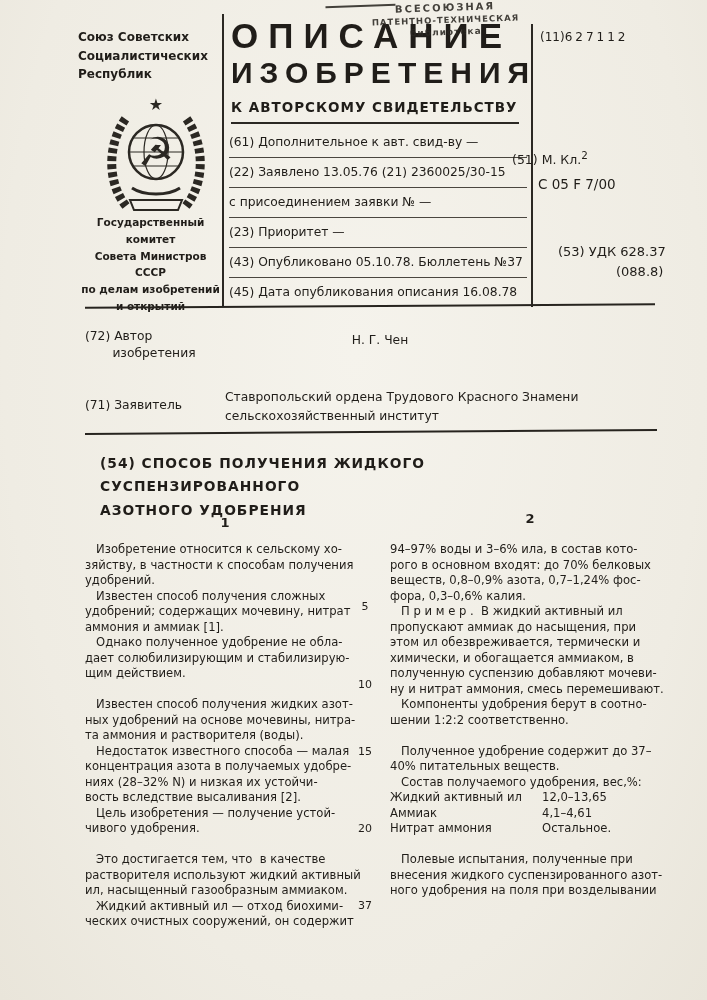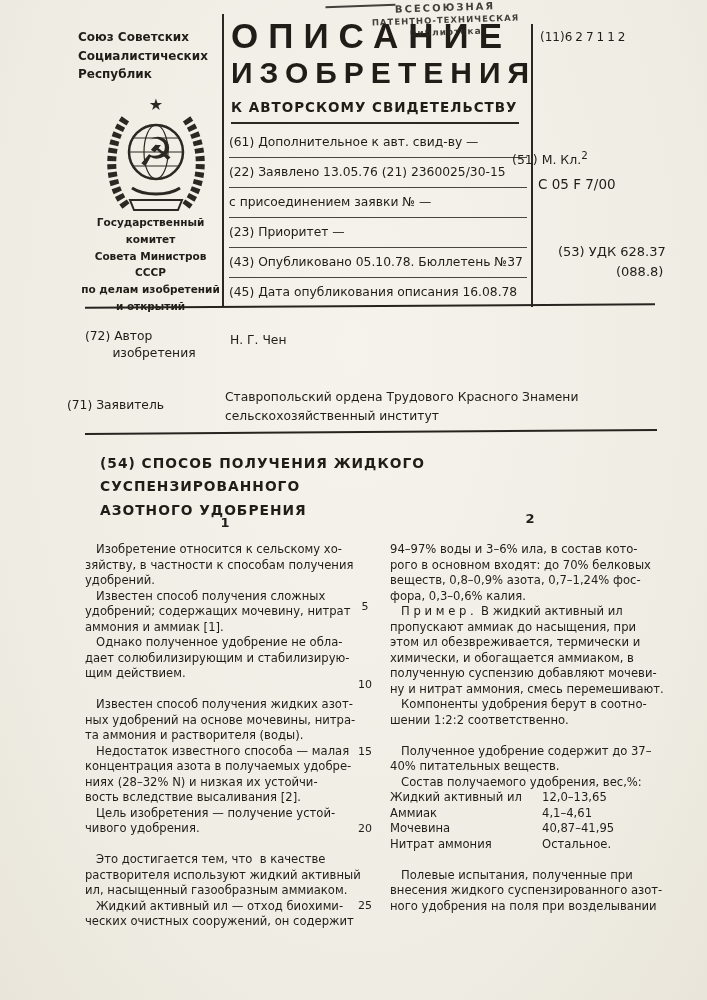--- a/index.html
+++ b/index.html
@@ -44,22 +44,22 @@
   .cls{left:512px;top:148px;width:130px;font-size:12.5px;line-height:1.5;}
   .cls .code{margin-left:26px;margin-top:4px;font-size:13.5px;}
   .udc{left:538px;top:242px;width:130px;font-size:13px;line-height:1.5;margin-left:20px;}
   .udc .sub{margin-left:58px;}
   
   .hrule{height:2px;background:#27241f;}
   .r1{left:85px;top:305px;width:570px;transform:rotate(-0.35deg);}
   .r2{left:85px;top:431px;width:572px;transform:rotate(-0.4deg);}
   
   .author-label{left:85px;top:328px;width:140px;font-size:12.3px;line-height:1.4;}
-  .author-value{left:230px;top:333px;width:300px;font-size:12.3px;}
-  .applicant-label{left:67px;top:398px;width:140px;font-size:12.3px;}
+  .author-value{left:230px;top:333px;width:300px;text-align:center;font-size:12.3px;}
+  .applicant-label{left:85px;top:398px;width:140px;font-size:12.3px;}
   .applicant-value{left:225px;top:388px;width:420px;font-size:12.3px;line-height:1.55;}
   
   .title54{left:100px;top:452px;width:520px;text-align:left;font-weight:bold;font-size:13.8px;letter-spacing:1px;line-height:1.7;}
   
   .colmark{width:280px;text-align:center;font-weight:bold;font-size:13px;}
   .m1{left:85px;top:515px;}
   .m2{left:390px;top:511px;}
   .bodycol{top:542px;width:282px;font-size:11.6px;line-height:15.5px;}
   .c1{left:85px;}
   .c2{left:390px;}
@@ -150,21 +150,21 @@
   <div class="abs title54 pre">(54) СПОСОБ ПОЛУЧЕНИЯ ЖИДКОГО СУСПЕНЗИРОВАННОГО
 АЗОТНОГО УДОБРЕНИЯ</div>
 
   <div class="abs colmark m1">1</div>
   <div class="abs colmark m2">2</div>
 
   <div class="abs gutter-num" style="top:600px">5</div>
   <div class="abs gutter-num" style="top:678px">10</div>
   <div class="abs gutter-num" style="top:745px">15</div>
   <div class="abs gutter-num" style="top:822px">20</div>
-  <div class="abs gutter-num" style="top:899px">25</div>
+  <div class="abs gutter-num" style="top:899px">37</div>
 
   <div class="abs bodycol c1 pre">   Изобретение относится к сельскому хо-
 зяйству, в частности к способам получения
 удобрений.
    Известен способ получения сложных
 удобрений; содержащих мочевину, нитрат
 аммония и аммиак [1].
    Однако полученное удобрение не обла-
 дает солюбилизирующим и стабилизирую-
 щим действием.
@@ -205,24 +205,20 @@
     <div class="comp-table">
       <div class="comp-row">
         <span class="comp-name">Жидкий активный ил</span>
         <span class="comp-val">12,0–13,65</span>
       </div>
       <div class="comp-row">
         <span class="comp-name">Аммиак</span>
         <span class="comp-val">4,1–4,61</span>
       </div>
       <div class="comp-row">
-        <span class="comp-name">Мочевина</span>
-        <span class="comp-val">40,87–41,95</span>
-      </div>
-      <div class="comp-row">
         <span class="comp-name">Нитрат аммония</span>
         <span class="comp-val">Остальное.</span>
       </div>
     </div>
     <div class="pre">
    Полевые испытания, полученные при
 внесения жидкого суспензированного азот-
 ного удобрения на поля при возделывании</div>
   </div>
 

